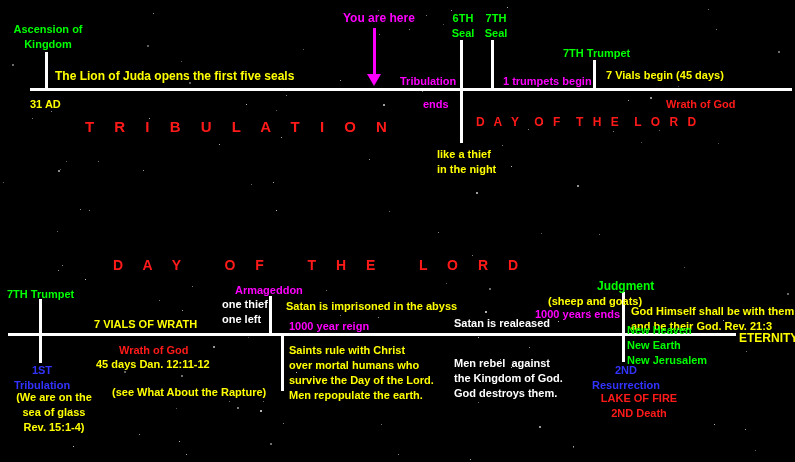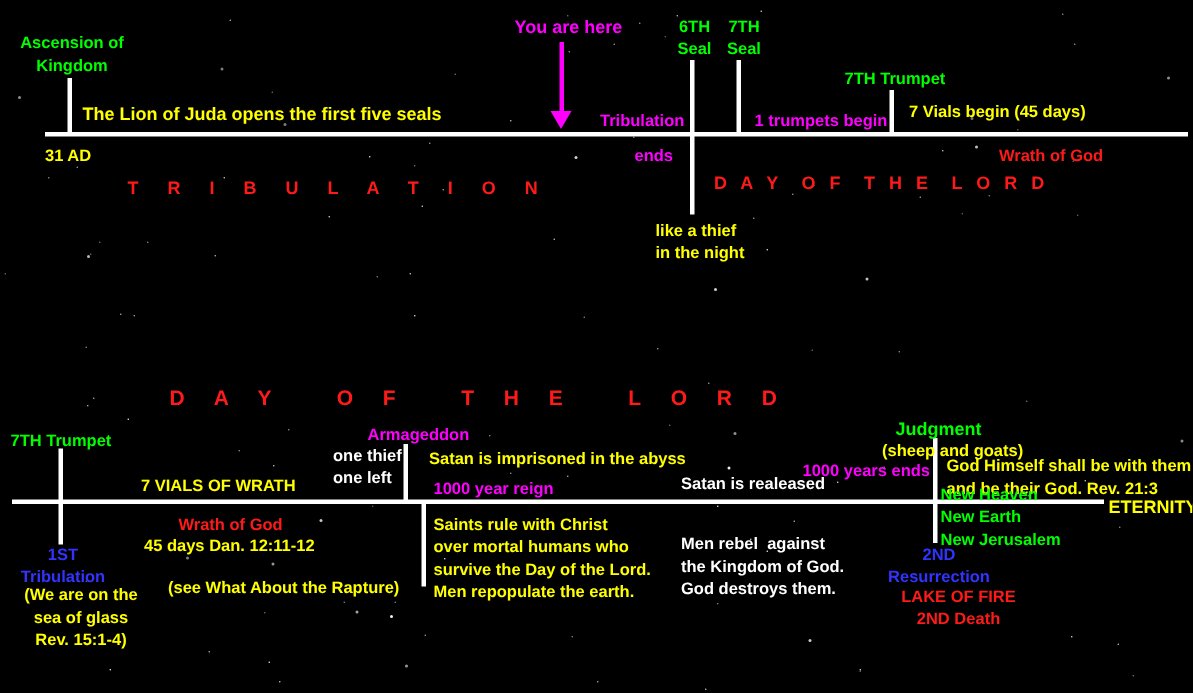--- a/index.html
+++ b/index.html
@@ -10,21 +10,21 @@
   }
   .lbl { position:absolute; white-space:pre-wrap; font-size:11px; line-height:1.35; z-index:3; }
   .green   { color:var(--green,#00ff00); }
   .yellow  { color:var(--yellow,#ffff00); }
   .magenta { color:var(--magenta,#ff00ff); }
   .red     { color:var(--red,#ff0000); }
   .blue    { color:var(--blue,#3333ff); }
   .white   { color:var(--white,#ffffff); }
   .center  { text-align:center; }
   .f12 { font-size:12px; }
-  .f13 { font-size:12px; }
+  .f13 { font-size:15px; }
   .f14 { font-size:14px; }
   .era-top-trib { letter-spacing:8px; }
   .era-top-dotl { letter-spacing:3px; }
   .era-bottom   { letter-spacing:8px; }
   .hline, .vline { position:absolute; background:var(--white,#fff); z-index:2; }
   .arrow-shaft { position:absolute; background:var(--magenta,#f0f); z-index:3; }
   .arrow-head  { position:absolute; width:0; height:0; z-index:3;
                  border-left:7px solid transparent; border-right:7px solid transparent;
                  border-top:12px solid var(--magenta,#f0f); }
   .star { position:absolute; background:#fff; border-radius:50%; z-index:1; }
@@ -191,30 +191,30 @@
   <div class="lbl red f12 era-top-dotl" style="left:476px; top:114px;">D A Y  O F  T H E  L O R D</div>
 
   <div class="lbl yellow" style="left:437px; top:147px;">like a thief
 in the night</div>
 
   <div class="lbl red f14 era-bottom" style="left:113px; top:256px;">D A Y   O F   T H E   L O R D</div>
 
   <div class="lbl green" style="left:7px; top:287px;">7TH Trumpet</div>
   <div class="vline" style="left:39px; top:299px; width:3px; height:64px;"></div>
 
-  <div class="lbl magenta" style="left:245px; top:283px;">Armageddon</div>
+  <div class="lbl magenta" style="left:235px; top:283px;">Armageddon</div>
   <div class="vline" style="left:269px; top:296px; width:3px; height:38px;"></div>
 
   <div class="lbl white" style="left:222px; top:297px;">one thief
 one left</div>
 
   <div class="lbl yellow" style="left:286px; top:299px;">Satan is imprisoned in the abyss</div>
 
   <div class="lbl green f12" style="left:597px; top:278px;">Judgment</div>
-  <div class="lbl yellow" style="left:588px; top:294px;">(sheep and goats)</div>
+  <div class="lbl yellow" style="left:548px; top:294px;">(sheep and goats)</div>
   <div class="vline" style="left:622px; top:292px; width:3px; height:42px;"></div>
 
   <div class="lbl yellow" style="left:94px; top:317px;">7 VIALS OF WRATH</div>
   <div class="lbl magenta" style="left:289px; top:319px;">1000 year reign</div>
   <div class="lbl magenta" style="left:535px; top:307px;">1000 years ends</div>
   <div class="lbl white" style="left:454px; top:316px;">Satan is realeased</div>
   <div class="lbl yellow" style="left:631px; top:304px;">God Himself shall be with them
 and be their God. Rev. 21:3</div>
 
   <div class="hline" style="left:8px; top:333px; width:728px; height:3px;"></div>

